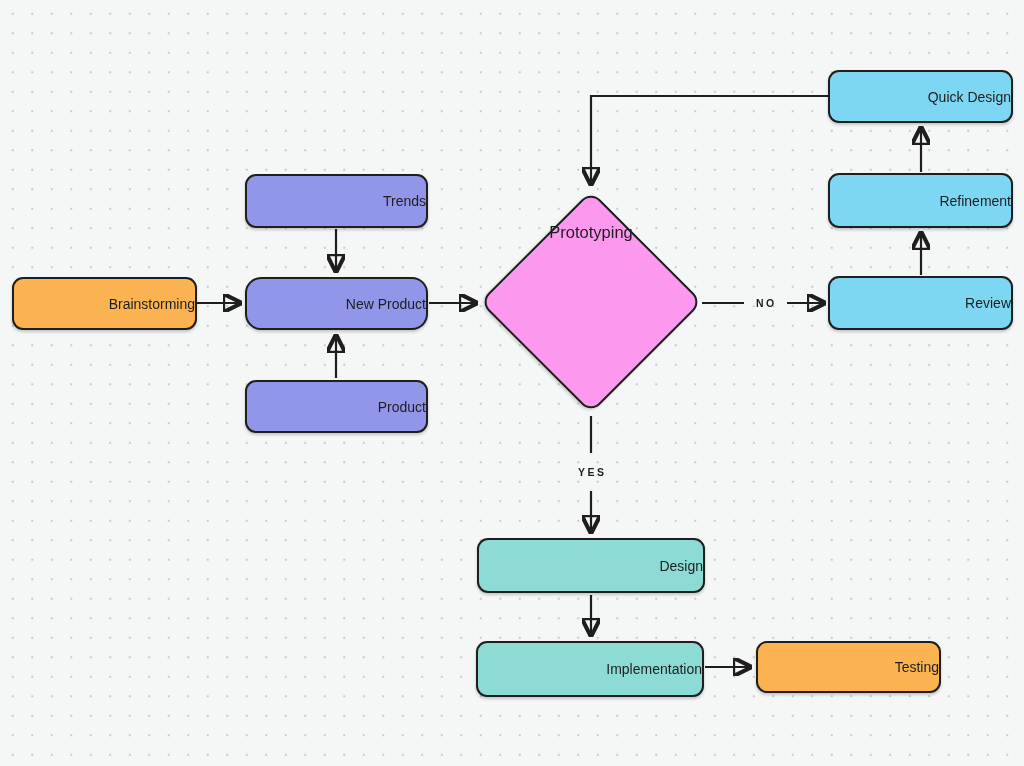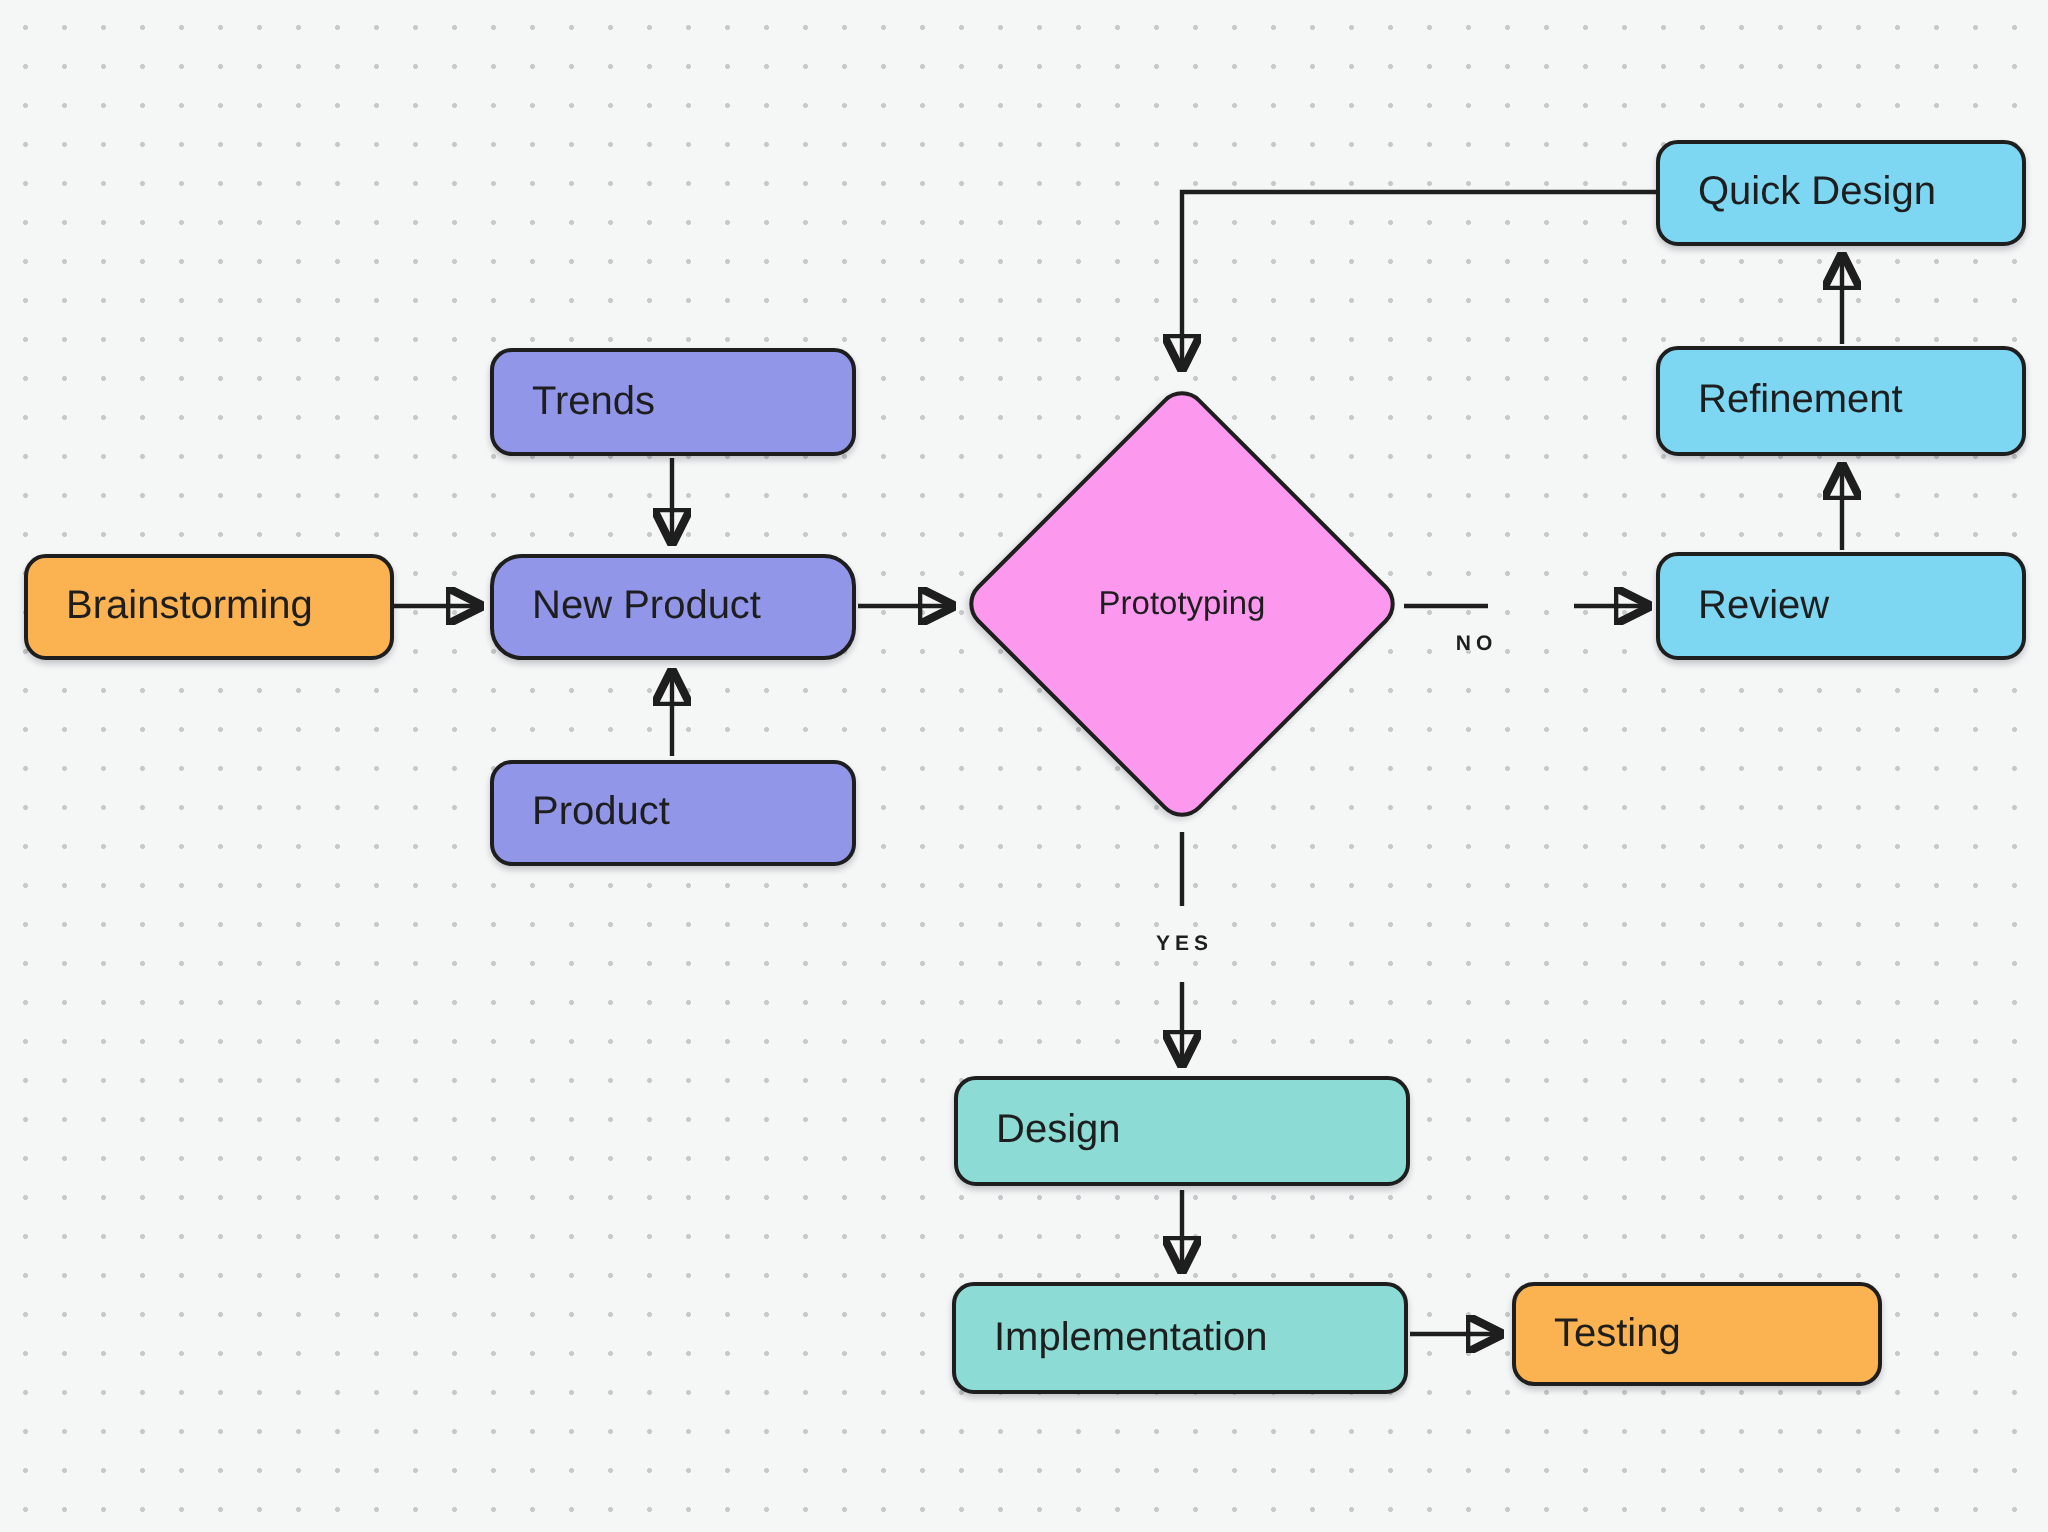--- a/index.html
+++ b/index.html
@@ -35,38 +35,37 @@
     fill: none;
     pointer-events: stroke;
   }
   .node {
     position: absolute;
     box-sizing: border-box;
     border: 2.5px solid #1E1E1E;
     border-radius: 11px;
     display: flex;
     align-items: center;
-    justify-content: flex-start;
-    font-size: 20px;
+    justify-content: flex-end;
+    font-size: 14px;
     color: #1E1E1E;
     box-shadow: 0 2px 3px rgba(20, 26, 40, 0.22);
     cursor: pointer;
-    padding-left: 19px;
   }
   .node span {
     pointer-events: none;
   }
   #node-prototyping {
     position: absolute;
     left: 512px;
     top: 223px;
     width: 158px;
     height: 158px;
     display: flex;
-    align-items: center;
+    align-items: flex-start;
     justify-content: center;
     cursor: pointer;
   }
   .diamond-shape {
     position: absolute;
     left: 0;
     top: 0;
     width: 100%;
     height: 100%;
     box-sizing: border-box;
@@ -157,17 +156,17 @@
   </div>
 
   <div class="node" style="left: 756px; top: 641px; width: 185px; height: 52px; background-color: rgb(251, 179, 81);">
     <span>Testing</span>
   </div>
 
   <div class="node" style="left: 476px; top: 641px; width: 228px; height: 56px; background-color: rgb(140, 219, 212);">
     <span>Implementation</span>
   </div>
 
-  <span class="edge-label" style="left:737px; top:303px;margin-top:19px;">NO</span>
+  <span class="edge-label" style="left:765px; top:303px;">NO</span>
 
   <span class="edge-label" style="left:591px; top:472px;">YES</span>
 
 </div>
 
 </body></html>

